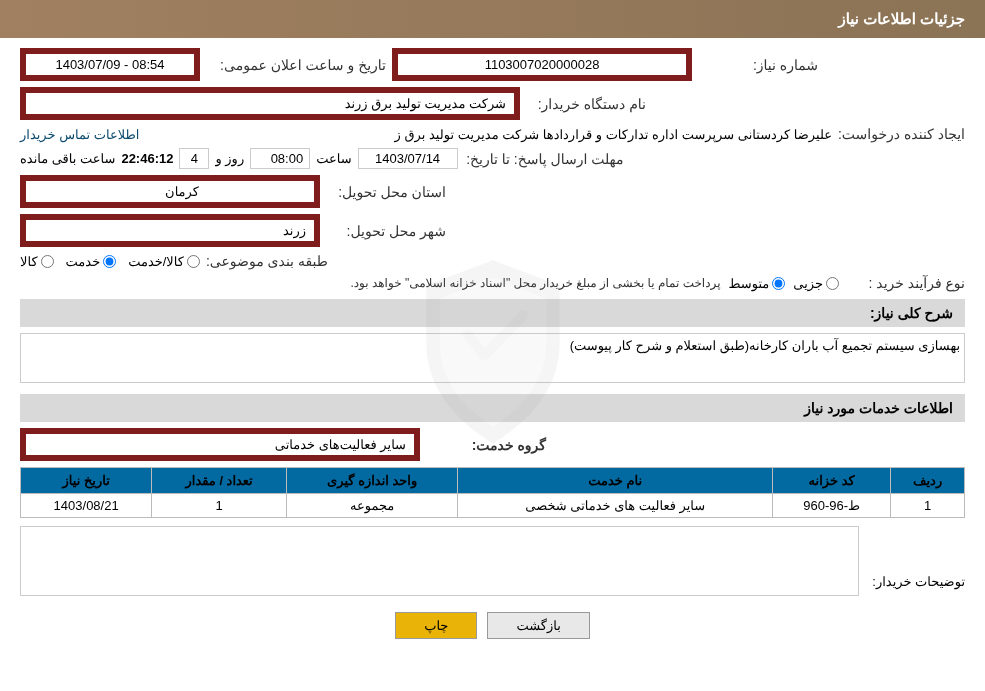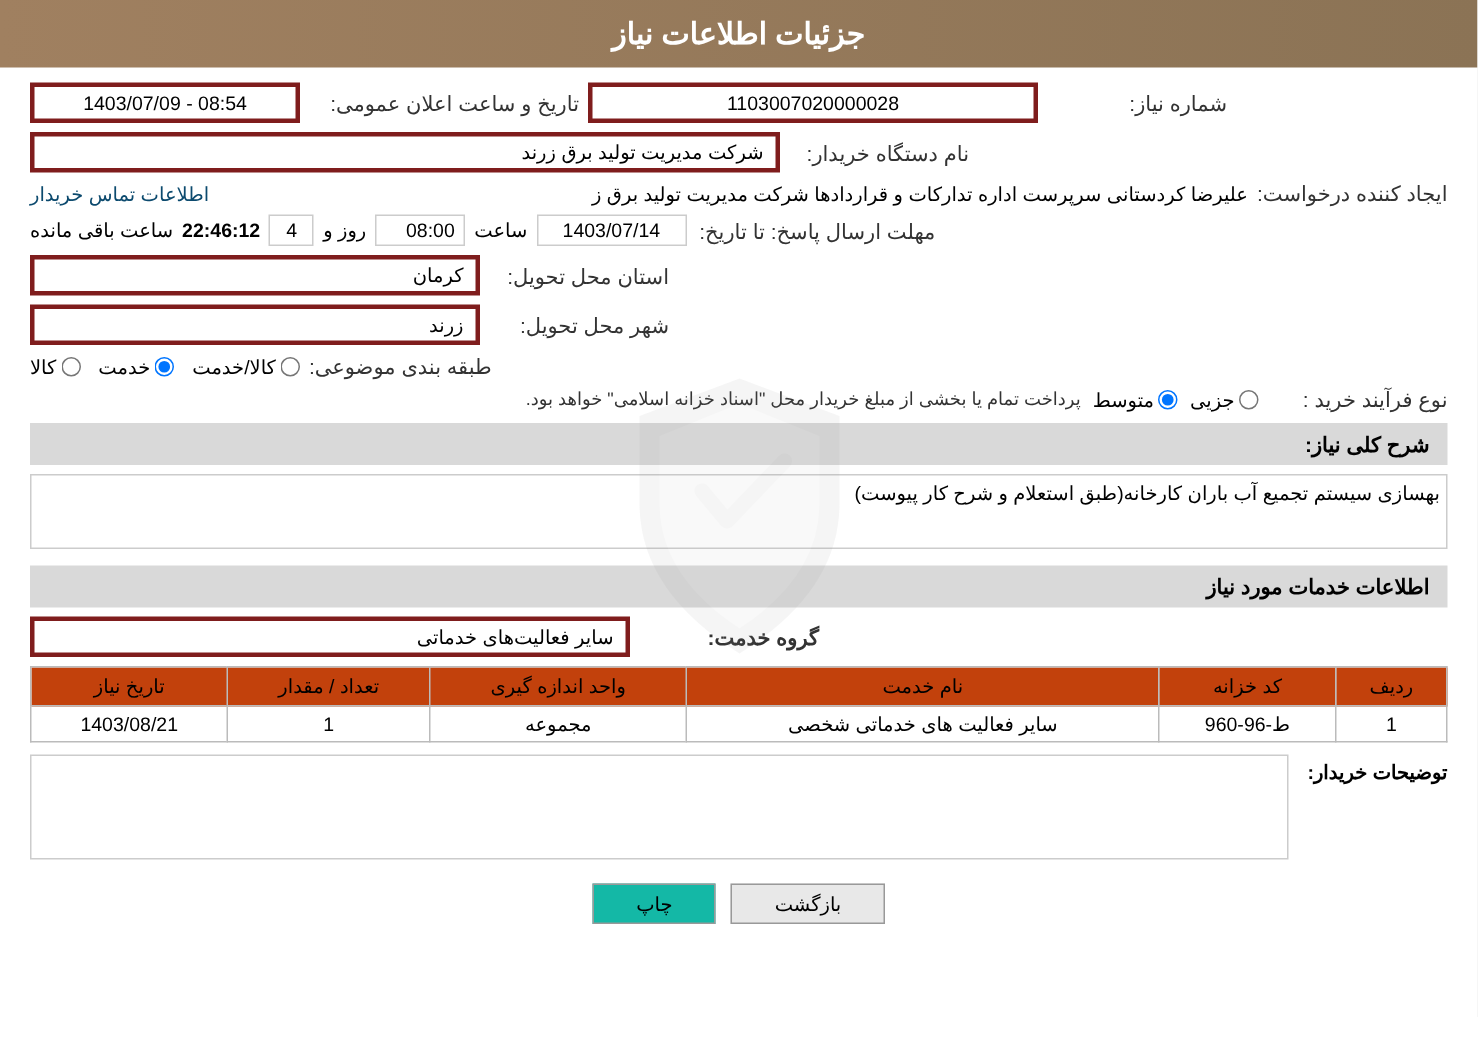--- a/index.html
+++ b/index.html
@@ -11,44 +11,44 @@
     }
     .page-wrapper {
       max-width: 985px;
       margin: 0 auto;
       background: #fff;
       min-height: 691px;
     }
     .header-bar {
       background: linear-gradient(to left, #8B7355, #a08060);
       color: #fff;
-      text-align: center;
-      padding: 10px 4px;
-      font-size: 20px;
+      text-align: right;
+      padding: 10px 20px;
+      font-size: 15px;
       font-weight: bold;
     }
     .content {
       padding: 10px 20px;
     }
     .info-row {
       display: flex;
       align-items: center;
       margin-bottom: 6px;
       gap: 6px;
       justify-content: flex-end;
     }
     .label {
       color: #333;
       font-size: 14px;
       white-space: nowrap;
       min-width: 120px;
       text-align: right;
     }
     .value-box {
-      border: 3px solid #7f1d1d;
+      border: 6px solid #7f1d1d;
       background: #fff;
       padding: 3px 8px;
       min-width: 160px;
       text-align: center;
       font-size: 13px;
     }
     .value-box-wide {
       min-width: 300px;
     }
     .link-text {
@@ -106,45 +106,46 @@
     }
     .table-section {
       margin-top: 6px;
     }
     table {
       width: 100%;
       border-collapse: collapse;
       font-size: 13px;
     }
     table th {
-      background: #c2410c;
+      background: #0369a1;
       border: 1px solid #bbb;
       padding: 5px 8px;
       text-align: center;
-      font-weight: normal;
+      font-weight: bold;
     }
     table td {
       border: 1px solid #bbb;
       padding: 4px 8px;
       text-align: center;
     }
     table tr:nth-child(even) {
       background: #f9f9f9;
     }
     .buyer-desc-row {
       display: flex;
       align-items: flex-start;
       gap: 6px;
       margin-top: 8px;
     }
     .buyer-label {
       min-width: 100px;
-      font-weight: bold;
+      font-weight: normal;
       text-align: right;
       padding-top: 4px;
+      margin-top: 44px;
     }
     .buyer-textarea {
       flex: 1;
       border: 1px solid #ccc;
       min-height: 70px;
       resize: none;
       font-family: Tahoma, Arial, sans-serif;
       font-size: 13px;
       padding: 4px;
     }
@@ -156,21 +157,21 @@
     }
     .btn {
       padding: 5px 28px;
       font-size: 13px;
       cursor: pointer;
       border: 1px solid #999;
       background: #f0f0f0;
       font-family: Tahoma, Arial, sans-serif;
     }
     .btn-print {
-      background: #14b8a6;
+      background: #eab308;
     }
     .btn-back {
       background: #e8e8e8;
     }
     .watermark-container {
       position: relative;
     }
     .shield-watermark {
       position: absolute;
       left: 50%;
@@ -222,21 +223,21 @@
       <span>ساعت</span>
       <div class="small-box" style="direction:ltr; min-width:60px; text-align:right;">08:00</div>
       <span>روز و</span>
       <div class="small-box" style="min-width:30px; text-align:center;">4</div>
       <span style="direction:ltr; font-weight:bold;">22:46:12</span>
       <span>ساعت باقی مانده</span>
     </div>
 
     <div class="info-row">
       <span class="label">استان محل تحویل:</span>
-      <div class="value-box" style="min-width:300px; text-align:right;padding-left:32px;">کرمان</div>
+      <div class="value-box" style="min-width:300px; text-align:center;padding-left:32px;">کرمان</div>
     </div>
 
     <div class="info-row">
       <span class="label">شهر محل تحویل:</span>
       <div class="value-box" style="min-width:300px; text-align:right;">زرند</div>
     </div>
 
     <div class="info-row">
       <span class="label">طبقه بندی موضوعی:</span>
       <div class="radio-group">

